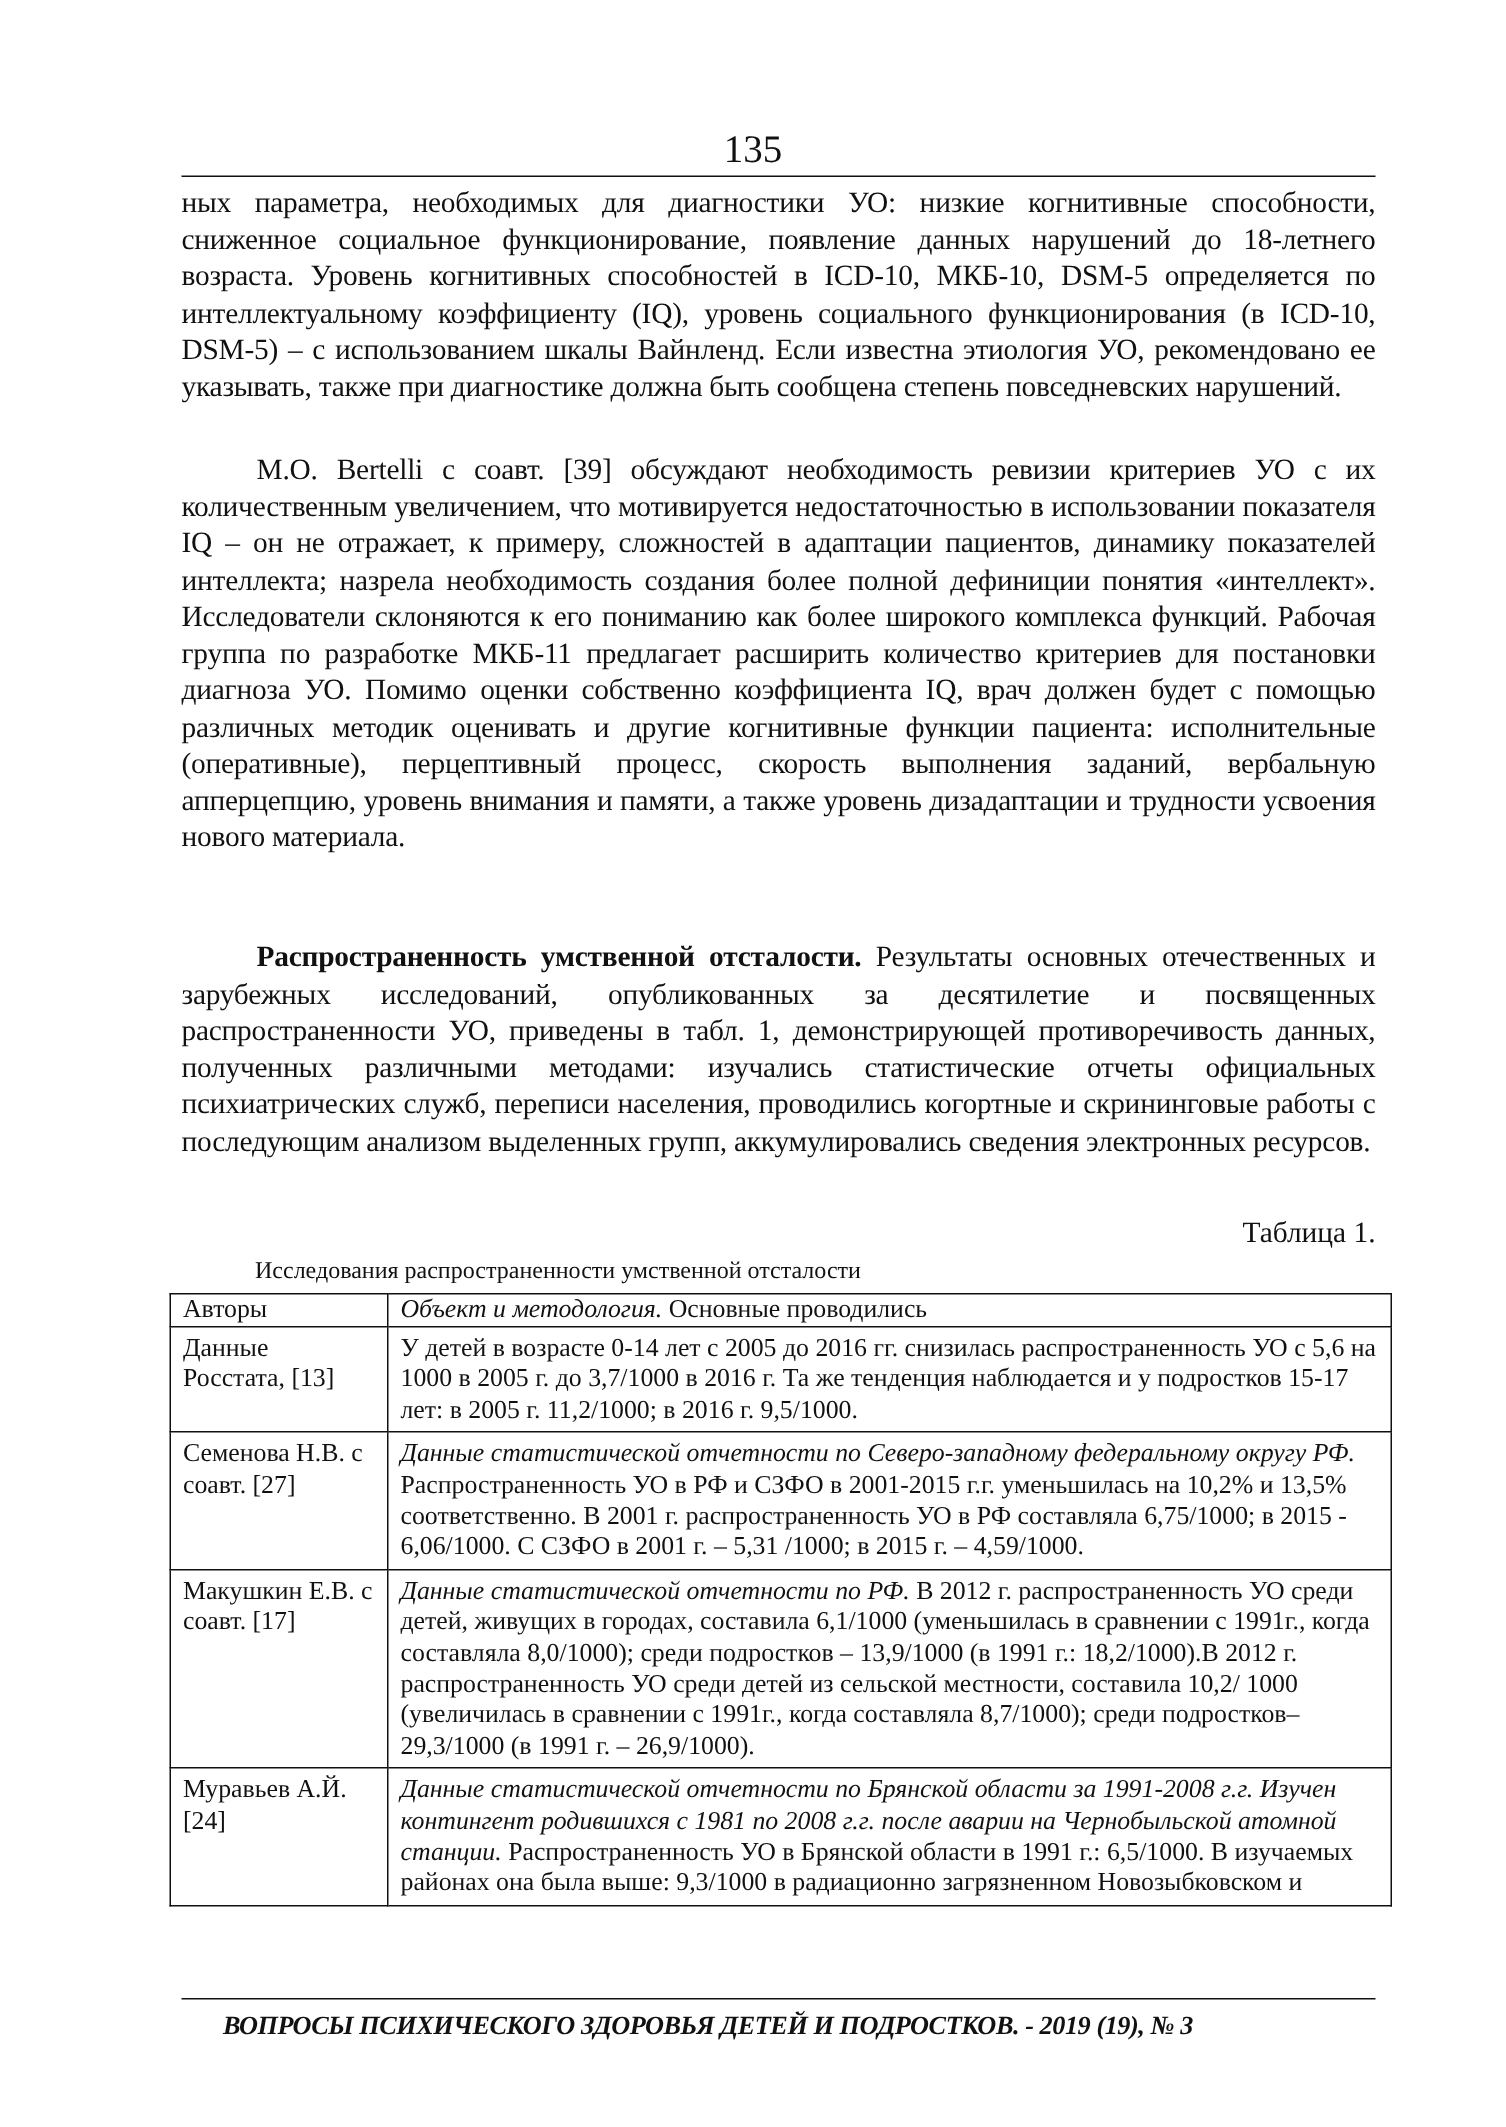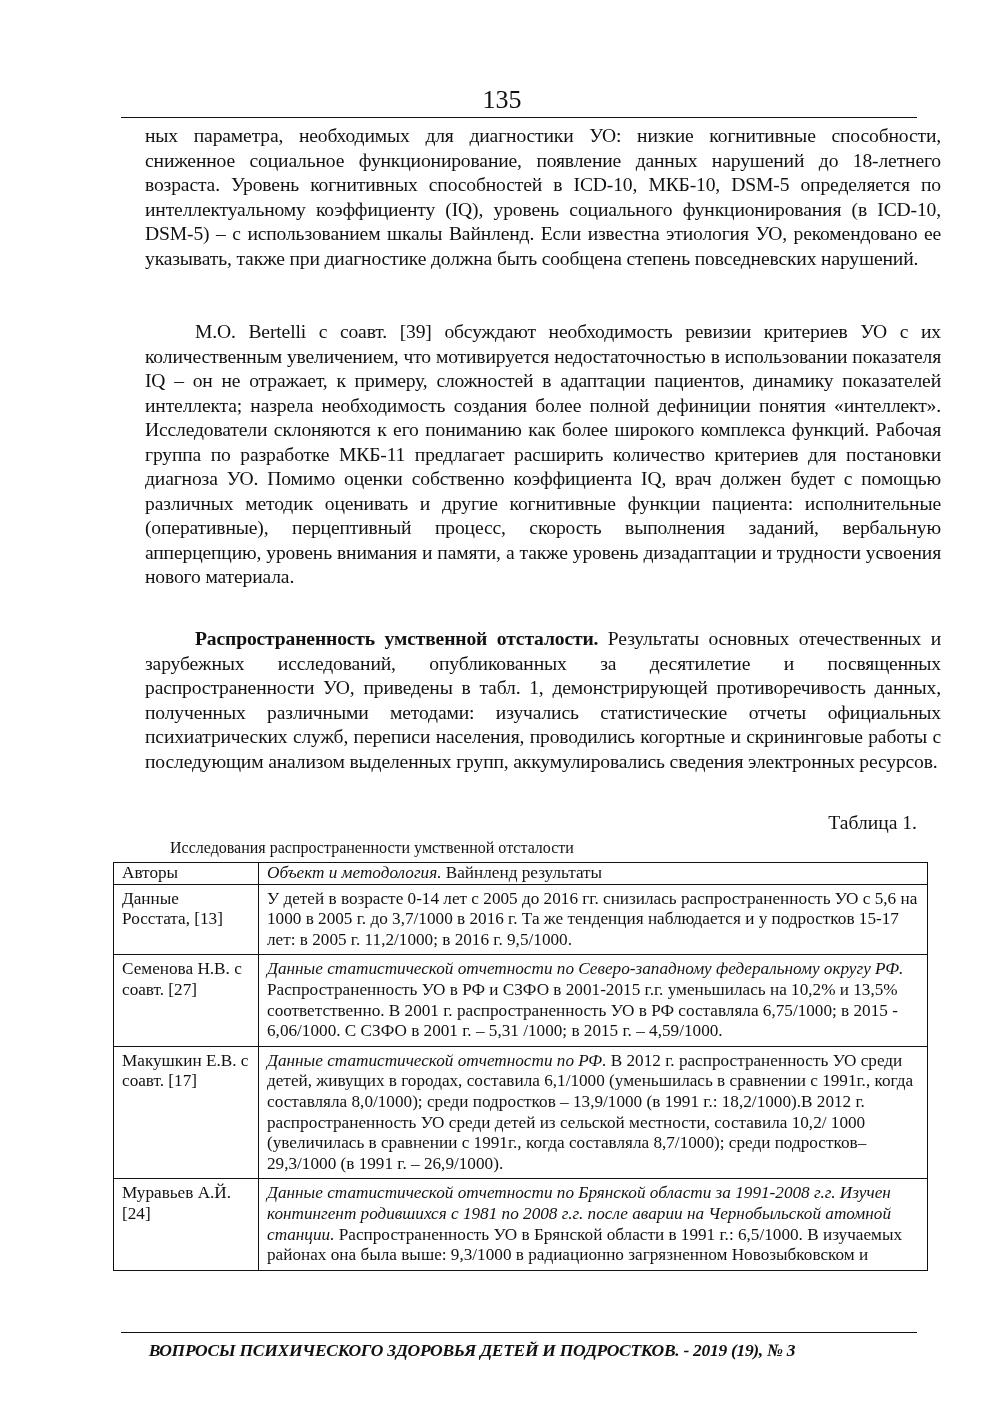--- a/index.html
+++ b/index.html
@@ -12,27 +12,26 @@
       position: absolute; left: 0; width: 1004px; top: 89px;
       text-align: center; font-size: 26px; line-height: 22px;
     }
     .rule { position: absolute; left: 121px; width: 796px; height: 1px; background: #111; }
     .rule.top { top: 117px; }
     .rule.bottom { top: 1332px; }
     .body-text {
       position: absolute; left: 121px; width: 796px;
       font-size: 19.6px; line-height: 24.5px; text-align: justify;
       letter-spacing: -0.15px;
-      margin-left: 24px;
     }
     .body-text p { margin: 0; }
     .indent { text-indent: 50px; }
     .bold { font-weight: bold; }
     .para1 { top: 124px; }
-    .para2 { top: 320px; }
+    .para2 { top: 302px; }
     .para3 { top: 627px; }
     .table-label {
       position: absolute; left: 121px; width: 796px; top: 811px;
       text-align: right; font-size: 19.6px; line-height: 24px;
     }
     .table-title {
       position: absolute; left: 170px; top: 836px;
       font-size: 16px; line-height: 24px;
     }
     table.data {
@@ -78,21 +77,21 @@
 <div class="table-title">Исследования распространенности умственной отсталости</div>
 
 <table class="data">
   <colgroup>
       <col class="c1">
       <col class="c2">
     </colgroup>
   <thead>
     <tr>
       <th>Авторы</th>
-      <th><span class="it">Объект и методология.</span><span> Вайнленд результаты</span></th>
+      <th><span class="it">Объект и методология.</span><span> Основные проводились</span></th>
     </tr>
   </thead>
   <tbody>
     <tr style="height:62px;">
       <td>Данные Росстата, [13]</td>
       <td class="results"><span class="it"></span><span>У детей в возрасте 0-14 лет с 2005 до 2016 гг. снизилась распространенность УО с 5,6 на 1000 в 2005 г. до 3,7/1000 в 2016 г. Та же тенденция наблюдается и у подростков 15-17 лет: в 2005 г. 11,2/1000; в 2016 г. 9,5/1000.</span></td>
     </tr>
     <tr>
       <td>Семенова Н.В. с соавт. [27]</td>
       <td class="results"><span class="it">Данные статистической отчетности по Северо-западному федеральному округу РФ.</span><span> Распространенность УО в РФ и СЗФО в 2001-2015 г.г. уменьшилась на 10,2% и 13,5% соответственно. В 2001 г. распространенность УО в РФ составляла 6,75/1000; в 2015 - 6,06/1000. С СЗФО в 2001 г. – 5,31 /1000; в 2015 г. – 4,59/1000.</span></td>

